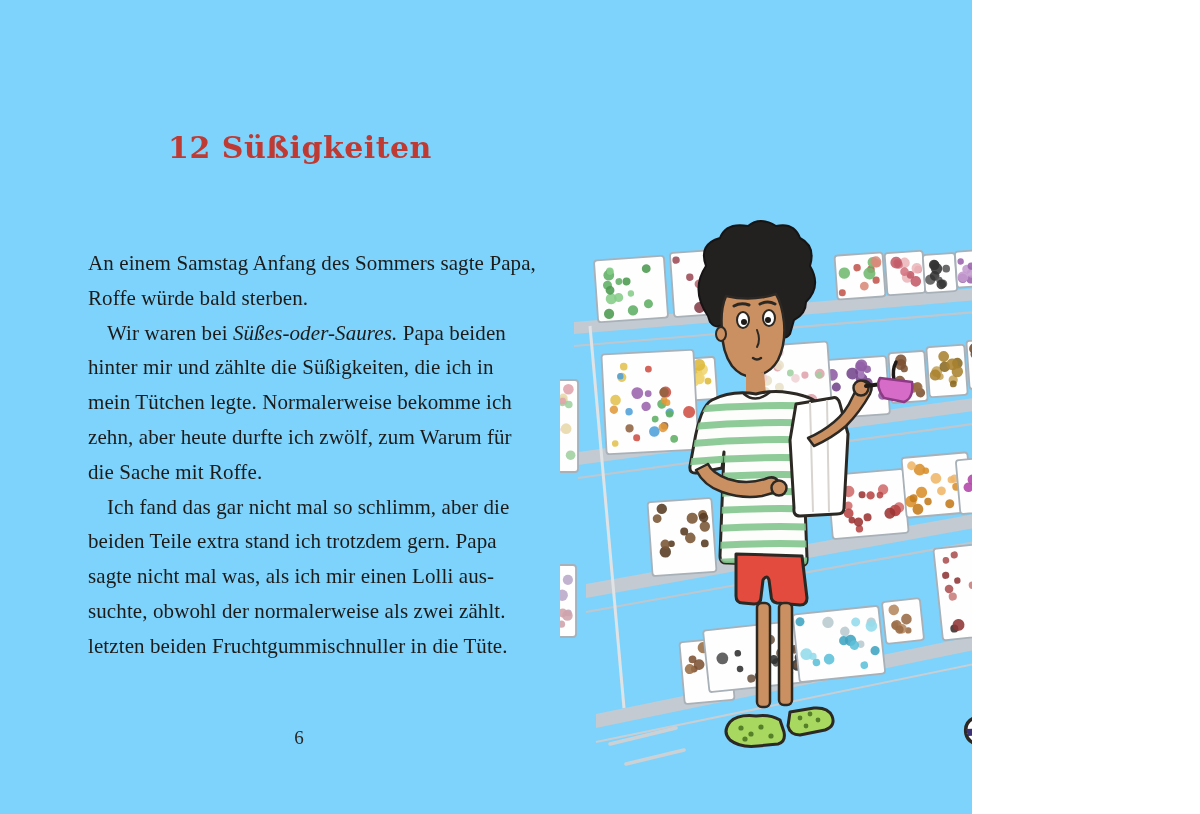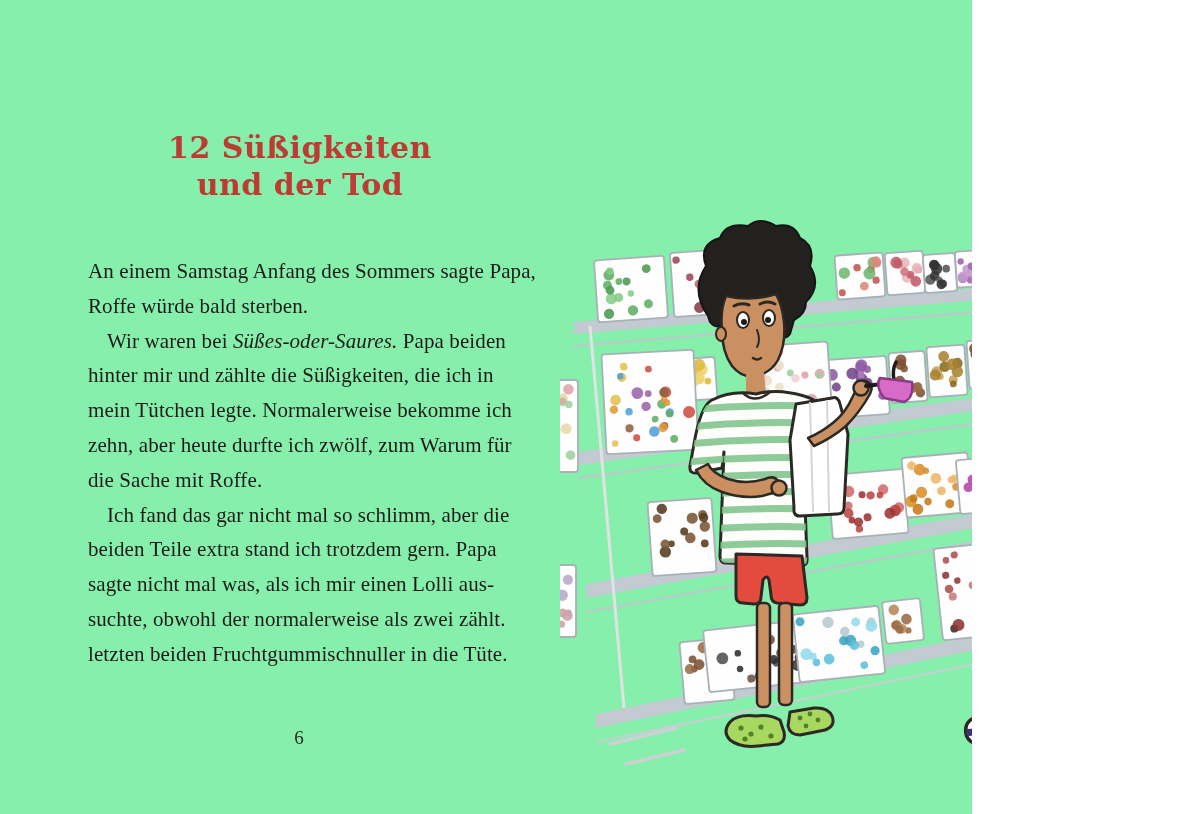--- a/index.html
+++ b/index.html
@@ -1,41 +1,40 @@
 <!DOCTYPE html>
 <html><head>
 <meta charset="utf-8">
 <style>
   html,body{margin:0;padding:0;background:#ffffff;}
-  .page{position:relative;width:972px;height:814px;background:#86efac;overflow:hidden;
+  .page{position:relative;width:972px;height:814px;background:#7dd3fc;overflow:hidden;
         font-family:"Liberation Serif", serif;}
   
   .title-block{position:absolute;left:0;top:129px;width:600px;text-align:center;
                font-family:"DejaVu Serif", serif;font-weight:700;
                font-size:30px;line-height:37px;color:#bf3a33;letter-spacing:.5px;}
-  .body-text{position:absolute;left:88px;top:246px;width:440px;margin-top:8px;}
+  .body-text{position:absolute;left:88px;top:246px;width:440px;}
   .line{height:34.8px;font-size:21px;line-height:34.8px;white-space:nowrap;
         color:#1d1b19;letter-spacing:.1px;}
   .line.indent{padding-left:19px;}
   .line em{font-style:italic;text-align:center;}
   .page-number{position:absolute;left:88px;top:727px;width:422px;text-align:center;
                font-size:19px;color:#2a2826;}
   
   .illustration{position:absolute;left:560px;top:0;width:640px;height:814px;}
   svg{display:block;}
   .outline{stroke:#2c2823;stroke-linejoin:round;stroke-linecap:round;}
 </style>
 </head>
 <body>
 
 <div class="page">
 
   <div class="title-block">
     <div>12 Süßigkeiten</div>
-    <div>und der Tod</div>
   </div>
 
   <div class="body-text" id="body-text">
       <div class="line"><span>An einem Samstag Anfang des Sommers sagte Papa,</span></div>
       <div class="line"><span>Roffe würde bald sterben.</span></div>
       <div class="line indent"><span>Wir waren bei </span><em>Süßes-oder-Saures.</em><span> Papa beiden</span></div>
       <div class="line"><span>hinter mir und zählte die Süßigkeiten, die ich in</span></div>
       <div class="line"><span>mein Tütchen legte. Normalerweise bekomme ich</span></div>
       <div class="line"><span>zehn, aber heute durfte ich zwölf, zum Warum für</span></div>
       <div class="line"><span>die Sache mit Roffe.</span></div>

